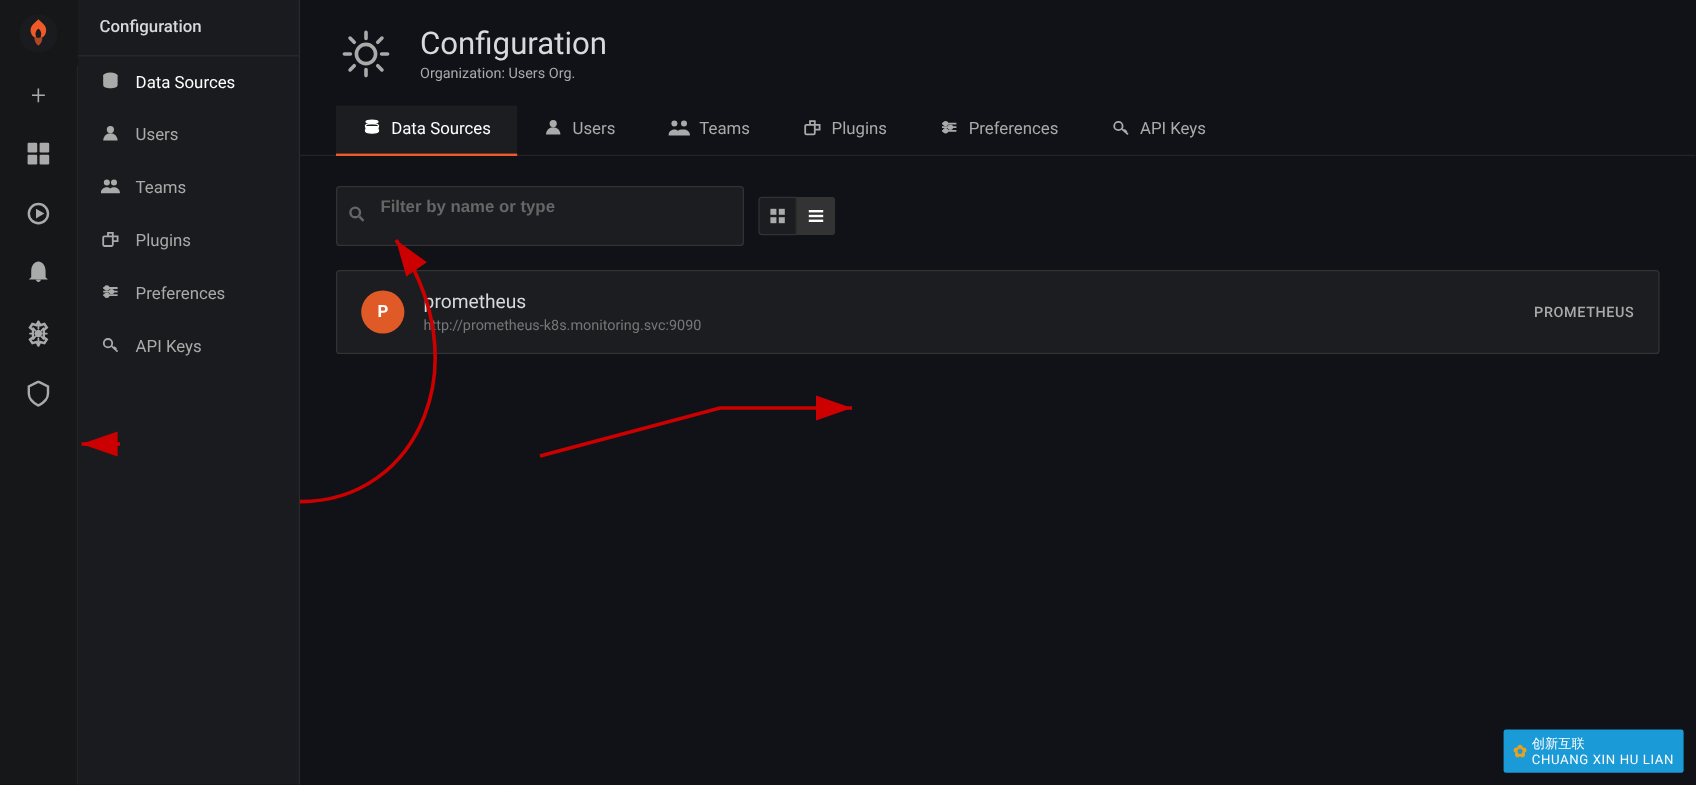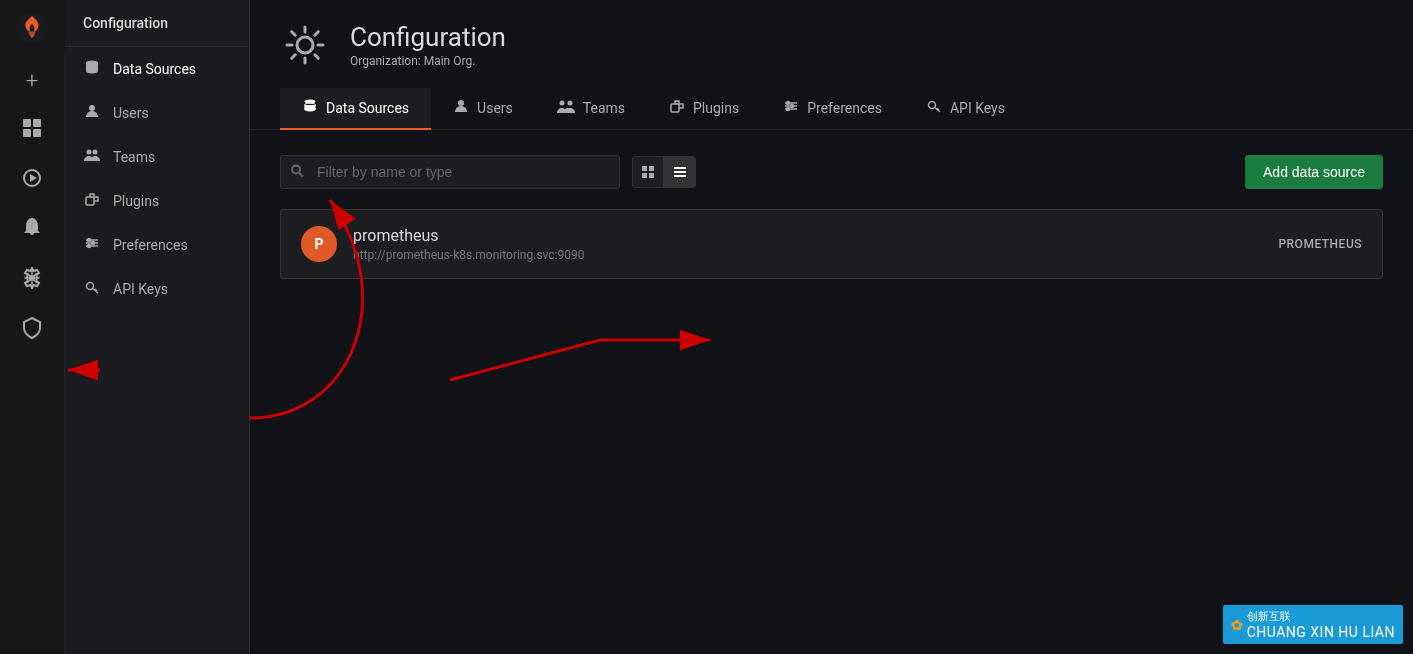--- a/index.html
+++ b/index.html
@@ -143,23 +143,24 @@
       position: relative;
       flex: 0 0 340px;
     }
 
     .search-box input {
       width: 100%;
       background: #1c1d21;
       border: 1px solid #333;
       border-radius: 3px;
       color: #aaa;
-      padding: 8px 12px 8px 36px;
+      padding: 8px 12px 24px 36px;
       font-size: 14px;
       outline: none;
+      font-weight: bold;
     }
 
     .search-box input::placeholder {
       color: #666;
     }
 
     .search-icon-inner {
       position: absolute;
       left: 10px;
       top: 50%;
@@ -471,21 +472,21 @@
 
     <div class="page-header">
       <div class="header-icon">
         <svg width="46" height="46" viewBox="0 0 46 46" fill="none">
           <circle cx="23" cy="23" r="8" fill="none" stroke="#aaa" stroke-width="3"></circle>
           <path d="M23 5 L23 10 M23 36 L23 41 M5 23 L10 23 M36 23 L41 23 M9.7 9.7 L13.2 13.2 M32.8 32.8 L36.3 36.3 M36.3 9.7 L32.8 13.2 M13.2 32.8 L9.7 36.3" stroke="#aaa" stroke-width="3" stroke-linecap="round"></path>
         </svg>
       </div>
       <div class="header-text">
         <h1>Configuration</h1>
-        <p>Organization: Main Org.</p>
+        <p>Organization: Users Org.</p>
       </div>
     </div>
 
     <div class="tabs-bar">
       <div class="tab active">
         <span class="tab-icon">
           <svg width="16" height="16" viewBox="0 0 16 16" fill="#fff">
               <ellipse cx="8" cy="3.5" rx="5.5" ry="2"></ellipse>
               <path d="M2.5 3.5 L2.5 7 C2.5 8.1, 5 9, 8 9 C11 9, 13.5 8.1, 13.5 7 L13.5 3.5" stroke="#fff" stroke-width="0" fill="none"></path>
               <ellipse cx="8" cy="7" rx="5.5" ry="2" fill="none" stroke="#fff" stroke-width="1"></ellipse>
@@ -570,21 +571,20 @@
               </svg>
           </button>
           <button class="view-btn active">
             <svg width="14" height="14" viewBox="0 0 14 14" fill="#fff">
                 <rect x="1" y="2" width="12" height="2"></rect>
                 <rect x="1" y="6" width="12" height="2"></rect>
                 <rect x="1" y="10" width="12" height="2"></rect>
               </svg>
           </button>
         </div>
-        <button class="add-datasource-btn">Add data source</button>
       </div>
 
       <div class="datasource-list">
         <div class="datasource-item">
           <div class="datasource-avatar">P</div>
           <div class="datasource-info">
             <div class="datasource-name">prometheus</div>
             <div class="datasource-url">http://prometheus-k8s.monitoring.svc:9090</div>
           </div>
           <div class="datasource-type">PROMETHEUS</div>
@@ -609,17 +609,17 @@
 
     <path d="M 250 418 C 350 418, 400 300, 330 200" stroke="#cc0000" stroke-width="3" fill="none" marker-end="url(#arrowhead2)"></path>
 
     <path d="M 450 380 L 600 340 L 710 340" stroke="#cc0000" stroke-width="3" fill="none" marker-end="url(#arrowhead2)"></path>
   </svg>
 
   <div class="watermark">
     <span style="font-size:14px;font-weight:bold;color:#e8a020;">✿</span>
     <div>
       <div style="font-size:11px;font-weight:normal;">创新互联</div>
-      <div style="font-size:14px;letter-spacing:0.5px;">CHUANG XIN HU LIAN</div>
+      <div style="font-size:11px;letter-spacing:0.5px;">CHUANG XIN HU LIAN</div>
     </div>
   </div>
 
 </div>
 
 </body></html>

